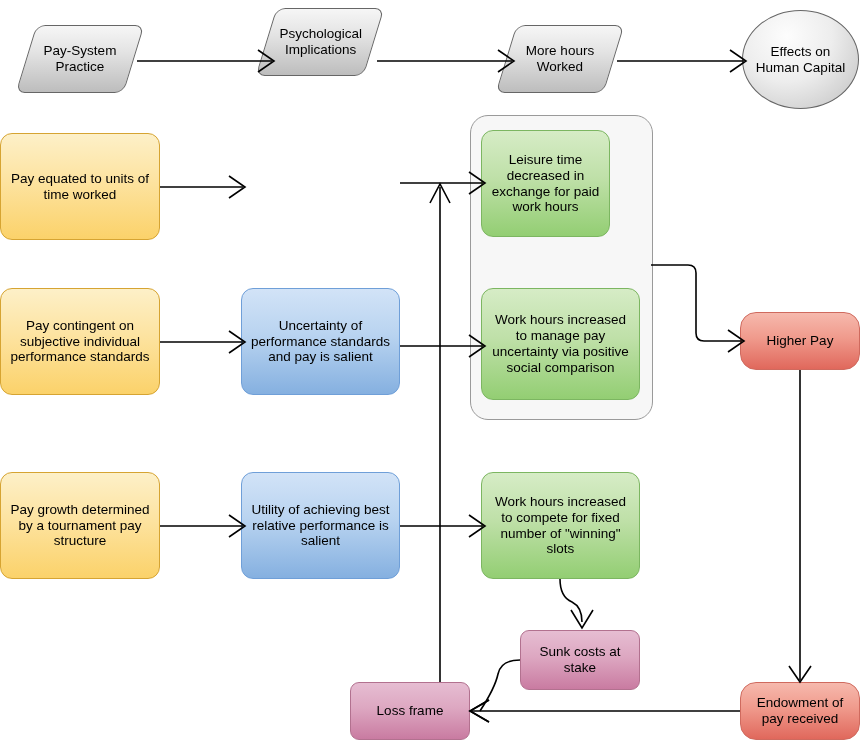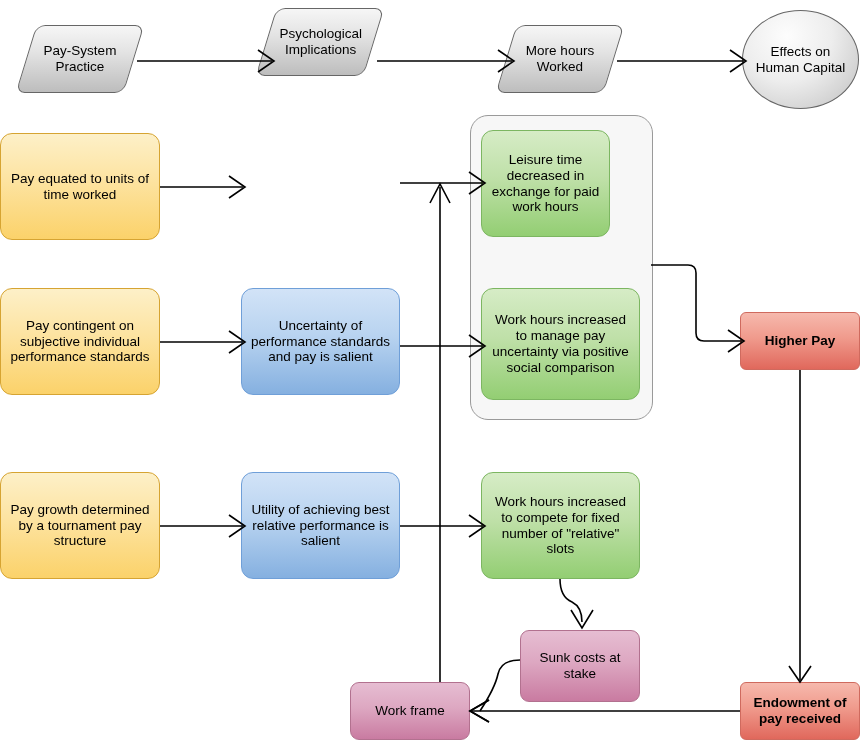--- a/index.html
+++ b/index.html
@@ -18,22 +18,22 @@
   .ellipse{border:1px solid #666;border-radius:50%;
     background:radial-gradient(circle at 38% 26%, #fdfdfd 0%, #ededed 45%, #bfbfbf 100%);
     font-size:13.5px;}
 
   .yellow{border:1px solid #d6a432;border-radius:12px;
     background:linear-gradient(180deg,#fdf0c8 0%,#fde3a0 45%,#fbd26a 100%);font-size:13.5px;}
   .blue{border:1px solid #6f9fd8;border-radius:12px;
     background:linear-gradient(180deg,#d2e3f7 0%,#b8d3f0 45%,#85b0e0 100%);font-size:13.5px;}
   .green{border:1px solid #7cb661;border-radius:12px;
     background:linear-gradient(180deg,#d6ecc6 0%,#bfe0a8 45%,#93ce73 100%);font-size:13.5px;}
-  .red{border:1px solid #cf6a5e;border-radius:6px;
-    background:linear-gradient(180deg,#f6b9ad 0%,#f09a8c 45%,#e0685c 100%);font-size:13.5px;font-weight:bold;}
+  .red{border:1px solid #cf6a5e;border-radius:16px;
+    background:linear-gradient(180deg,#f6b9ad 0%,#f09a8c 45%,#e0685c 100%);font-size:13.5px;}
   .purple{border:1px solid #b2718f;border-radius:9px;
     background:linear-gradient(180deg,#e6bdd2 0%,#dda7c1 45%,#c97ba1 100%);font-size:13.5px;}
 
   .container-box{position:absolute;border:1px solid #9a9a9a;border-radius:18px;background:#f7f7f7;}
 
   svg.edges{position:absolute;left:0;top:0;width:861px;height:741px;pointer-events:none;}
   svg.edges path,svg.edges line{fill:none;stroke:#000;stroke-width:1.6;}
 </style>
 </head>
 <body>
@@ -90,31 +90,31 @@
     <span>Work hours increased to manage pay uncertainty via positive social comparison</span>
   </div>
 
   <div class="node yellow" style="left:0px;top:472px;width:160px;height:107px;">
     <span>Pay growth determined by a tournament pay structure</span>
   </div>
   <div class="node blue" style="left:241px;top:472px;width:159px;height:107px;">
     <span>Utility of achieving best relative performance is salient</span>
   </div>
   <div class="node green" style="left:481px;top:472px;width:159px;height:107px;">
-    <span>Work hours increased to compete for fixed number of "relative" slots</span>
+    <span>Work hours increased to compete for fixed number of "winning" slots</span>
   </div>
 
   <div class="node red" style="left:740px;top:312px;width:120px;height:58px;">
     <span>Higher Pay</span>
   </div>
-  <div class="node purple" style="left:520px;top:630px;width:120px;height:72px;">
+  <div class="node purple" style="left:520px;top:630px;width:120px;height:60px;">
     <span>Sunk costs at stake</span>
   </div>
   <div class="node purple" style="left:350px;top:682px;width:120px;height:58px;">
-    <span>Work frame</span>
+    <span>Loss frame</span>
   </div>
   <div class="node red" style="left:740px;top:682px;width:120px;height:58px;">
     <span>Endowment of pay received</span>
   </div>
 
   <svg class="edges" viewBox="0 0 861 741">
 
     <g>
       <line x1="137" y1="61" x2="272" y2="61"></line>
       <path d="M258 50 L274 61 L258 72" stroke-width="1.5"></path>

